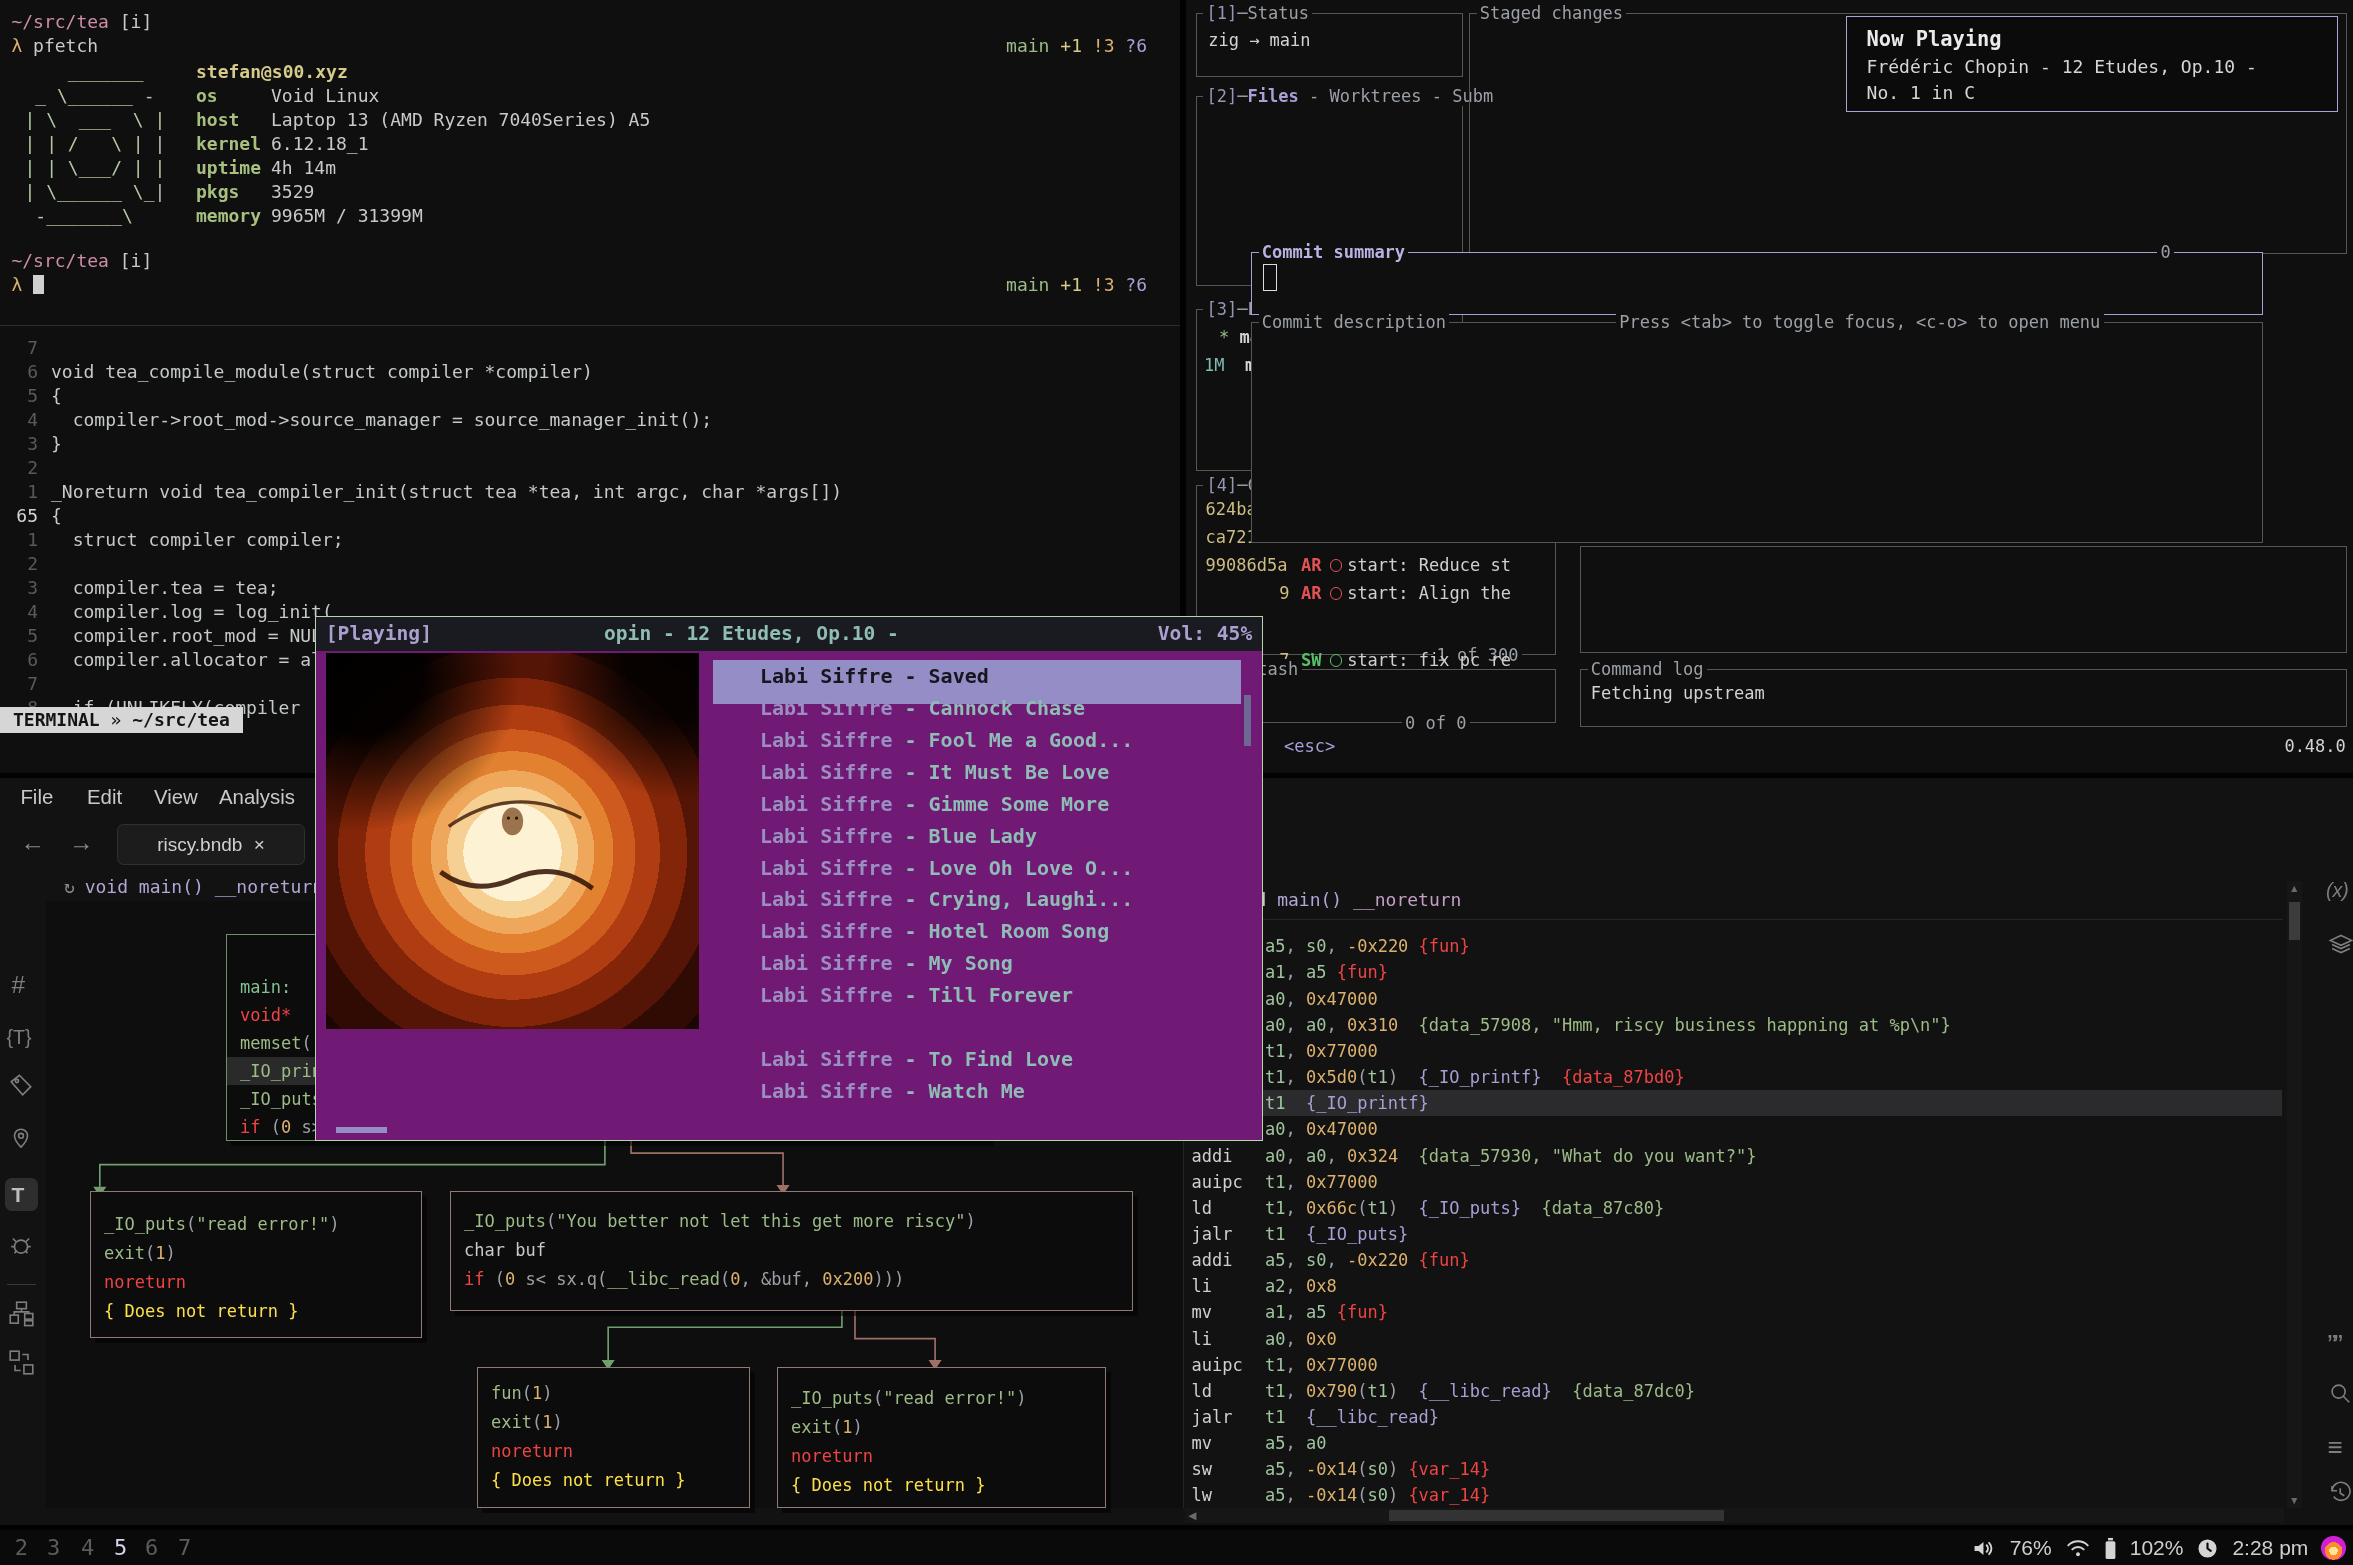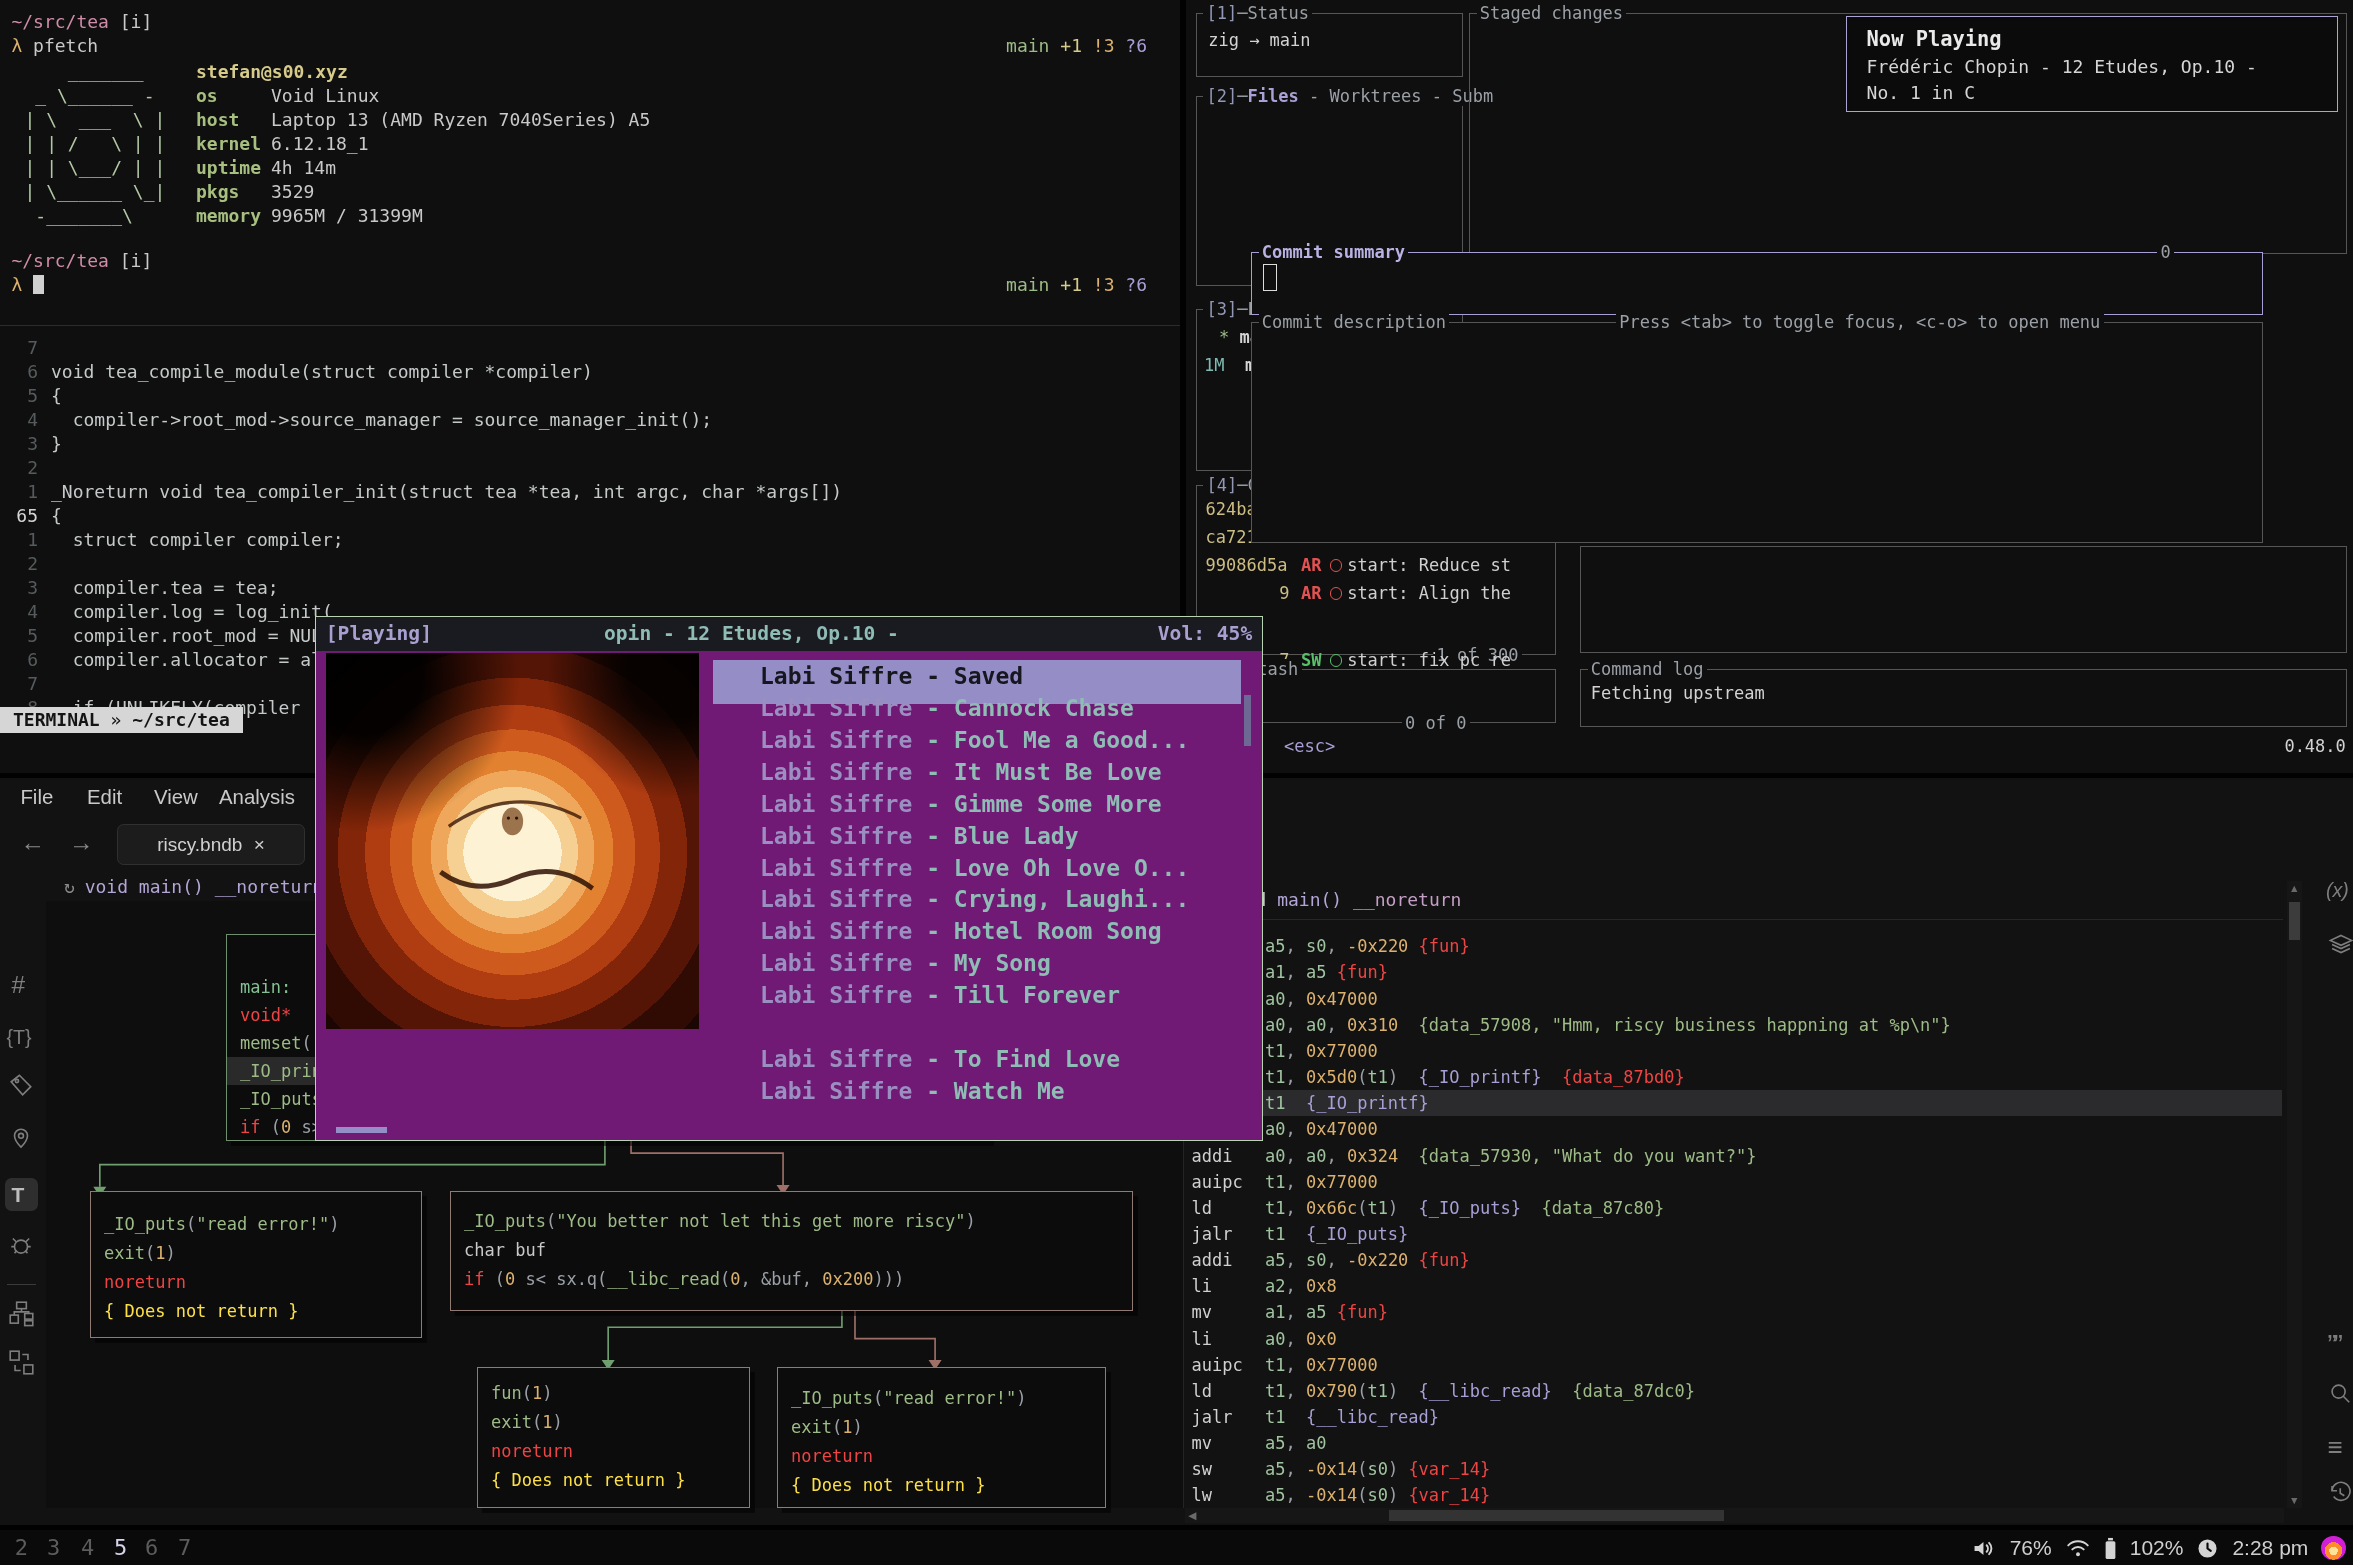--- a/index.html
+++ b/index.html
@@ -59,21 +59,21 @@
   #p-title{position:absolute;left:288px;color:#8fbcb5}
   #p-vol{position:absolute;right:9.8px;color:#a9a0d0}
   #album{position:absolute;left:9.8px;top:36px;width:373px;height:376px;
     background:
       radial-gradient(circle at 10% 6%, rgba(0,0,0,.95) 0 12%, rgba(0,0,0,0) 32%),
       radial-gradient(circle at 94% 4%, rgba(0,0,0,.85) 0 10%, rgba(0,0,0,0) 26%),
       radial-gradient(circle at 50% 53%, #fdf2d4 0 18%, #f6cf92 18% 24%, #efa85b 24% 30%,
         #e2812f 30% 37%, #cf5a1d 37% 45%, #b03c12 45% 54%, #822508 54% 64%,
         #551506 64% 76%, #300b03 76% 90%, #1c0603 90% 100%)}
   #track-list{position:absolute;left:0;top:0;width:100%;height:100%}
-  .trow{position:absolute;left:397px;width:528px;height:44px;line-height:32px;padding-left:47px;white-space:pre;font-size:23px;font-weight:bold;box-sizing:border-box}
+  .trow{position:absolute;left:397px;width:528px;height:44px;line-height:32px;padding-left:47px;white-space:pre;font-size:20px;font-weight:bold;box-sizing:border-box}
   .tartist{color:#9a8fc0}
   .ttitle{color:#8fbcb5}
   .trow.sel{background:#958dc5}
   .trow.sel .tartist,.trow.sel .ttitle{color:#16161f}
   #p-scroll{position:absolute;left:928px;top:78px;width:6.5px;height:51px;background:#6e6894}
   #p-progress{position:absolute;left:19.6px;top:510px;width:51px;height:5.7px;background:#958dc5}
   
   #np-title{position:absolute;left:19.6px;top:9.8px;font-family:"DejaVu Sans Mono",monospace;font-size:20.4px;font-weight:bold;color:#eaeaea}
   .np-line{position:absolute;left:19.6px;font-size:18px;color:#d6d6d6;white-space:pre}
   

